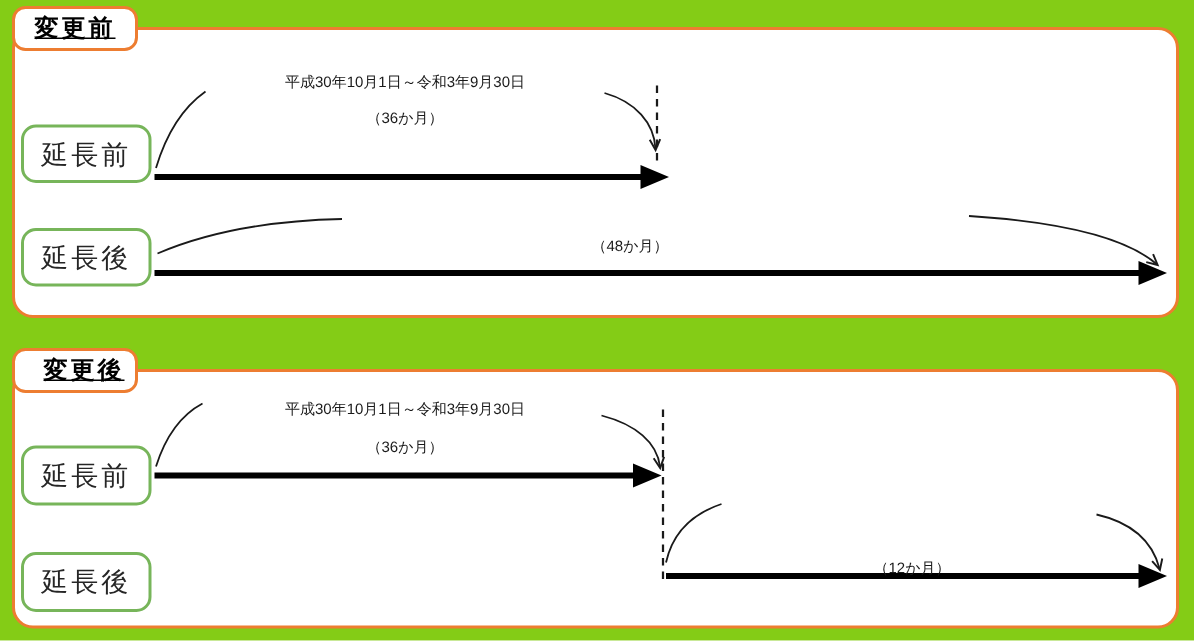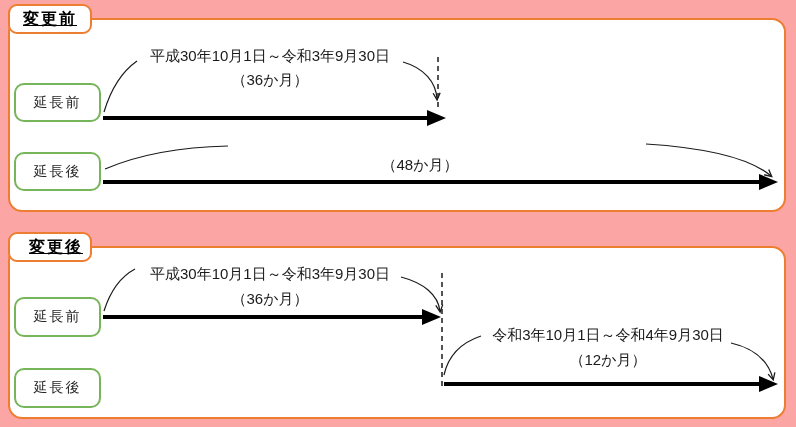--- a/index.html
+++ b/index.html
@@ -1,19 +1,19 @@
 <!DOCTYPE html>
 <html><head>
 <meta charset="utf-8">
 <style>
   html,body{margin:0;padding:0;background:#ffffff;}
   .stage{
     position:relative;
     width:796px;height:427px;
-    background:#fca5a5;
+    background:#84cc16;
     font-family:"Liberation Sans", sans-serif;
     color:#1a1a1a;
     overflow:hidden;
   }
   .panel{
     position:absolute;
     border:2px solid #ED7D31;
     border-radius:14px;
     background:#ffffff;
     box-sizing:border-box;
@@ -30,29 +30,29 @@
     letter-spacing:2px;
     color:#000000;
   }
   .label-box{
     position:absolute;
     border:2px solid #77B55A;
     border-radius:10px;
     background:#ffffff;
     box-sizing:border-box;
     display:flex;align-items:center;justify-content:center;
-    font-size:14px;
+    font-size:18px;
     letter-spacing:2px;
     color:#262626;
   }
   .caption{
     position:absolute;
     width:280px;
     text-align:center;
-    font-size:15px;
+    font-size:10px;
     line-height:17px;
     color:#1a1a1a;
     white-space:nowrap;
   }
   .svg-layer{position:absolute;left:0;top:0;}
 </style>
 </head>
 <body>
 
 <div class="stage">
@@ -99,16 +99,15 @@
   </svg>
 
   <div class="caption" style="left:130px;top:47px;">平成30年10月1日～令和3年9月30日</div>
   <div class="caption" style="left:130px;top:71px;">（36か月）</div>
 
   <div class="caption" style="left:280px;top:156px;">（48か月）</div>
 
   <div class="caption" style="left:130px;top:265px;">平成30年10月1日～令和3年9月30日</div>
   <div class="caption" style="left:130px;top:290px;">（36か月）</div>
 
-  <div class="caption" style="left:468px;top:326px;">令和3年10月1日～令和4年9月30日</div>
-  <div class="caption" style="left:468px;top:351px;">（12か月）</div>
+  <div class="caption" style="left:468px;top:371px;">（12か月）</div>
 
 </div>
 
 </body></html>

